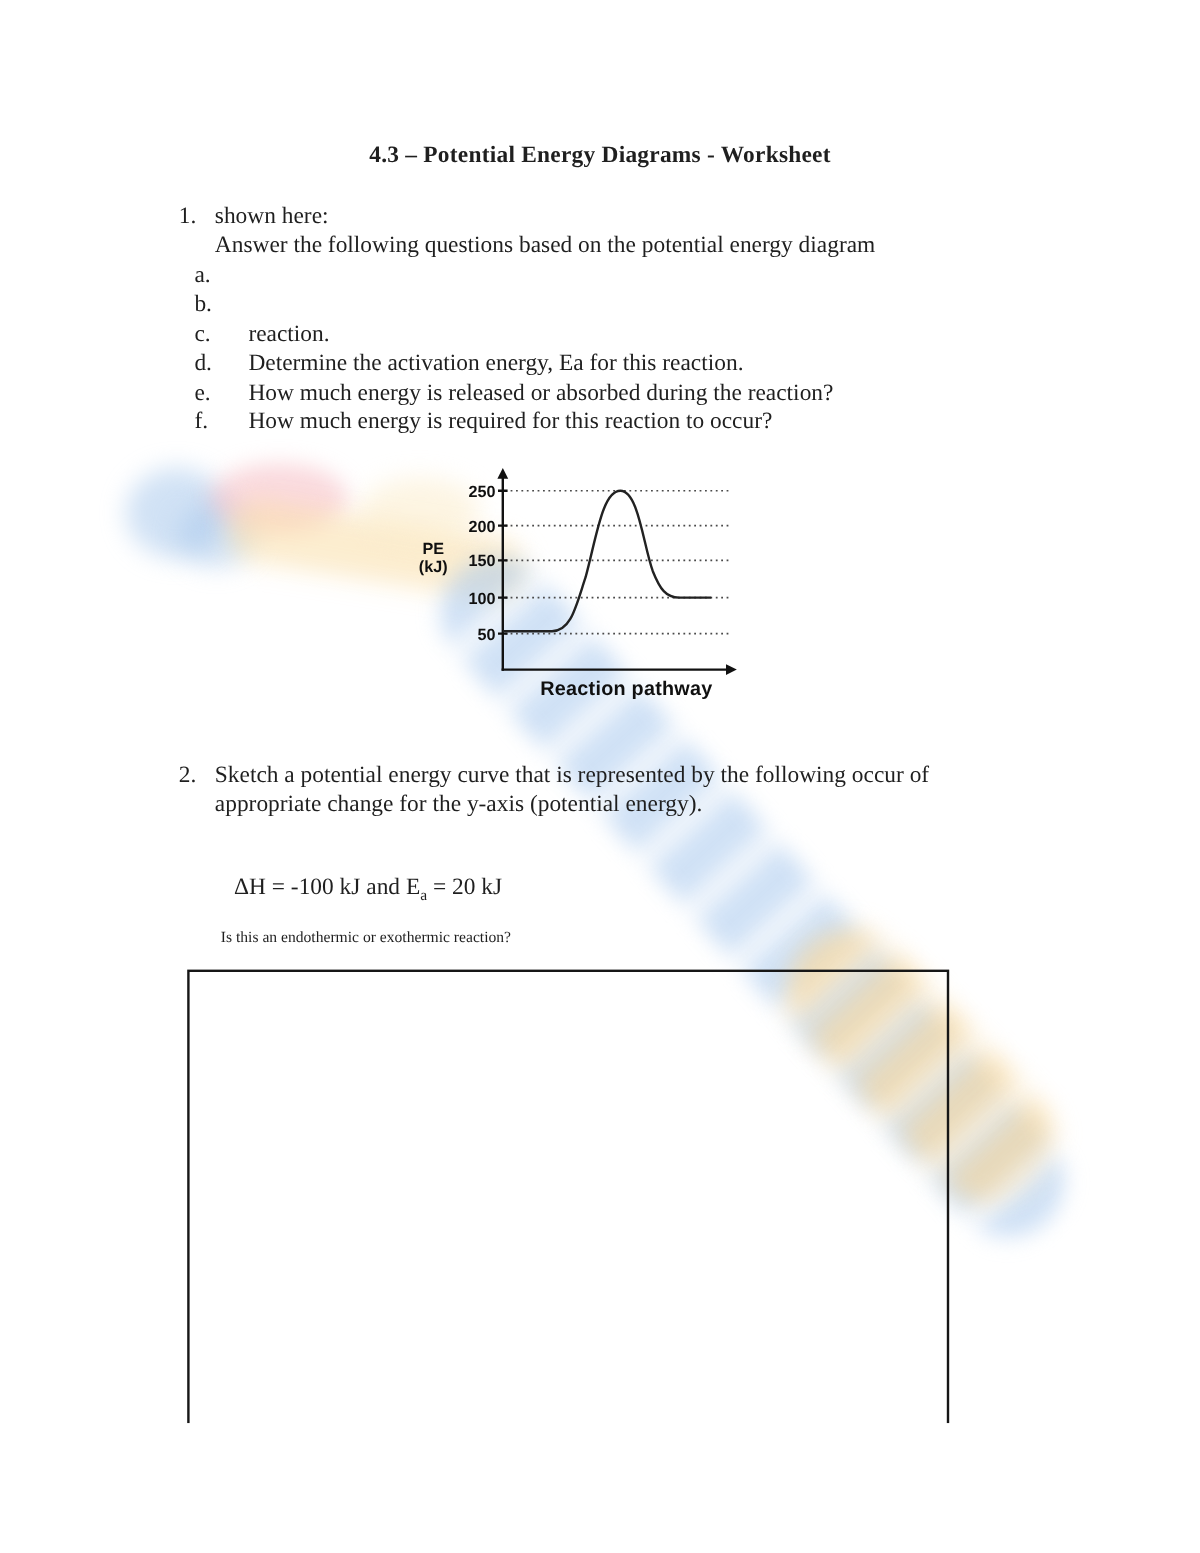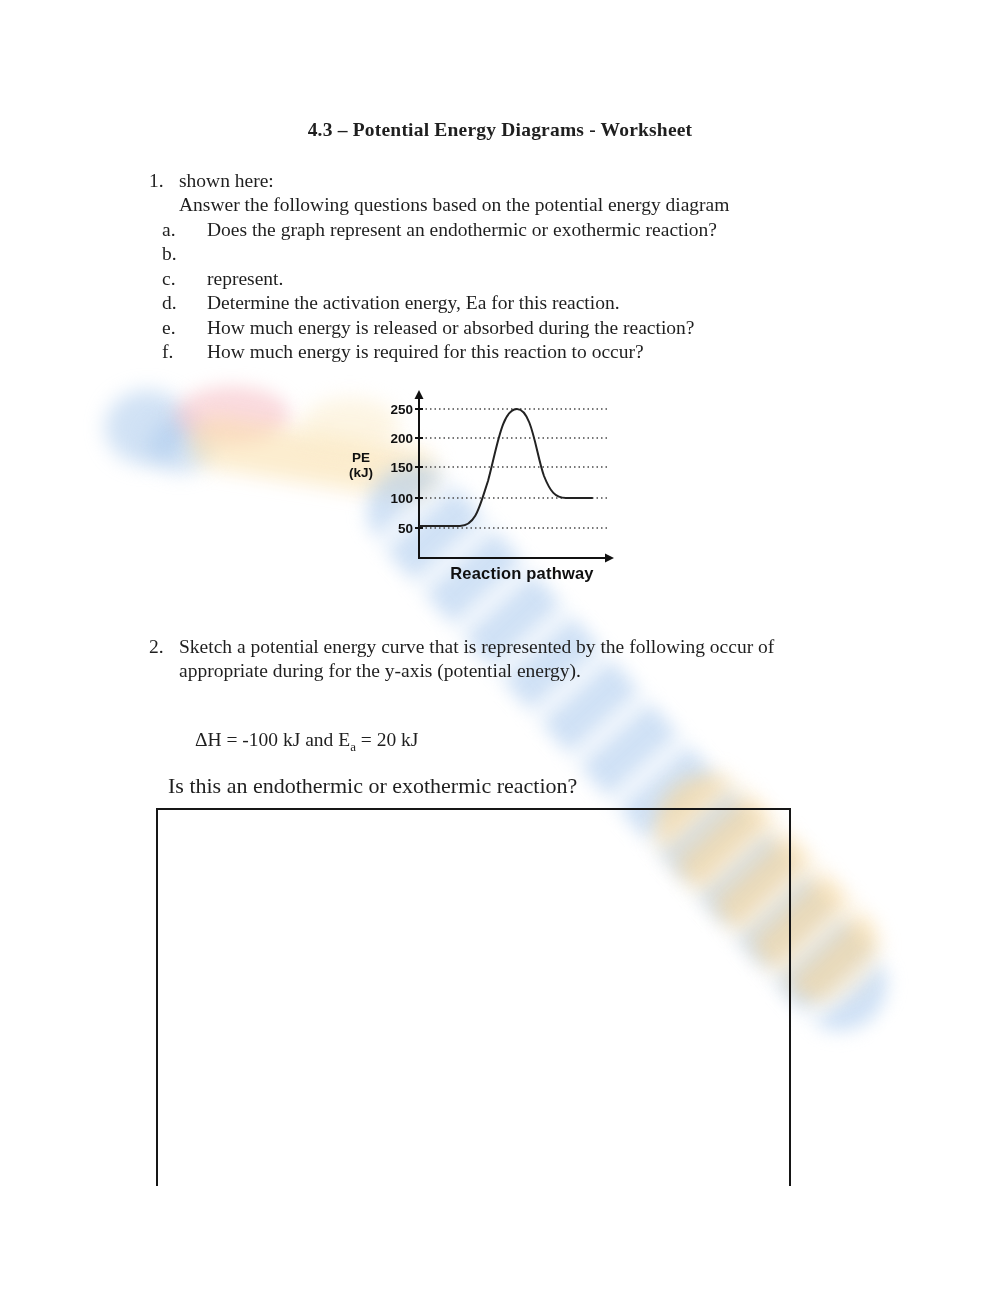--- a/index.html
+++ b/index.html
@@ -37,21 +37,21 @@
   .textblock { font-size:19.5px; line-height:24.45px; }
   .q1-block { position:absolute; top:169px; left:149px; width:710px; }
   .q2-block { position:absolute; top:635px; left:149px; width:740px; }
   .item { display:flex; }
   .item .num { width:30px; flex:none; }
   .sublist { margin-left:13px; }
   .sub { display:flex; }
   .sub .letter { width:45px; flex:none; }
   .formula { position:absolute; top:729px; left:195px; font-size:19.5px; }
   .formula sub { font-size:13px; line-height:0; }
-  .followup { position:absolute; top:773px; left:168px; font-size:22px; }
+  .followup { position:absolute; top:773px; left:184px; font-size:13px; }
   .sketch-box {
     position:absolute; top:808px; left:156px; width:631px; height:396px;
     border:2px solid #161616; background:transparent;
   }
   
   .graph { position:absolute; top:388px; left:340px; width:330px; height:208px; }
   .graph svg { display:block; }
   .graph text { font-family:"Liberation Sans", sans-serif; font-weight:bold; fill:#101010; }
   .graph .tick-label { font-size:13.5px; text-anchor:end; }
   .graph .axis-label { font-size:13.5px; text-anchor:middle; }
@@ -78,31 +78,28 @@
       <div class="item">
         <div class="num">1.</div>
         <div class="body">
           <div>shown here:</div>
           <div>Answer the following questions based on the potential energy diagram</div>
         </div>
       </div>
       <div class="sublist">
         <div class="sub">
           <div class="letter">a.</div>
-          <div>
-              <div>Does the graph represent an endothermic or exothermic reaction?</div>
-            </div>
         </div>
         <div class="sub">
           <div class="letter">b.</div>
         </div>
         <div class="sub">
           <div class="letter">c.</div>
           <div>
-            <div>represent.</div>
+            <div>reaction.</div>
           </div>
         </div>
         <div class="sub">
           <div class="letter">d.</div>
           <div>
               <div>Determine the activation energy, Ea for this reaction.</div>
             </div>
         </div>
         <div class="sub">
           <div class="letter">e.</div>
@@ -157,21 +154,21 @@
 
         <text class="x-label" x="182" y="191">Reaction pathway</text>
       </svg>
     </div>
 
     <div class="q2-block textblock">
       <div class="item">
         <div class="num">2.</div>
         <div class="body">
           <div>Sketch a potential energy curve that is represented by the following occur of</div>
-          <div>appropriate during for the y-axis (potential energy).</div>
+          <div>appropriate change for the y-axis (potential energy).</div>
         </div>
       </div>
     </div>
 
     <div class="formula"><span>ΔH = -100 kJ and E</span><sub>a</sub><span> = 20 kJ</span></div>
 
     <div class="followup">Is this an endothermic or exothermic reaction?</div>
 
     <div class="sketch-box"></div>
 

